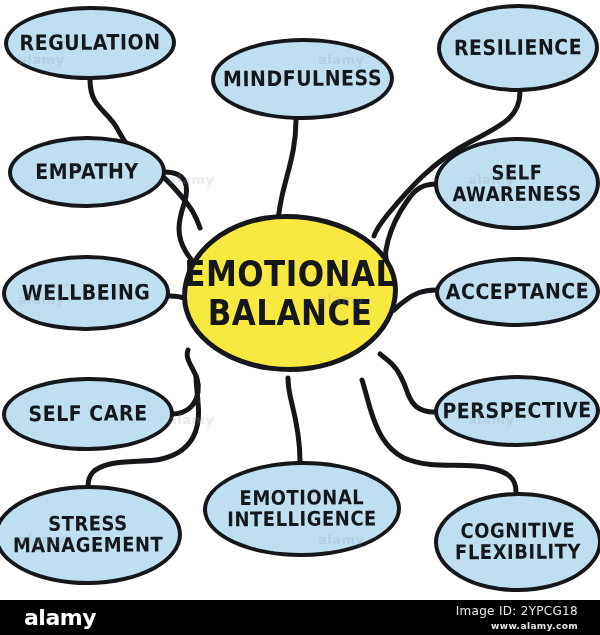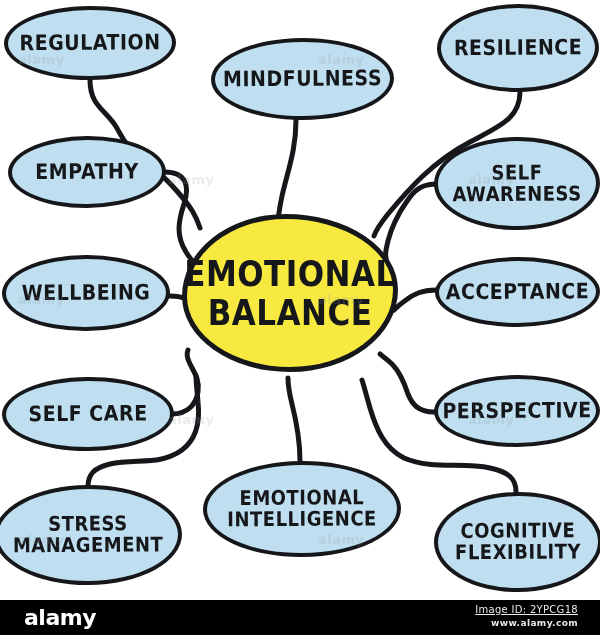--- a/index.html
+++ b/index.html
@@ -129,24 +129,23 @@
   }
   #footer-meta {
     position: absolute;
     right: 22px;
     top: 4px;
     text-align: right;
     color: #e8e8e8;
   }
   #image-id {
     display: block;
-    font-size: 10px;
+    font-size: 12px;
     font-family: "DejaVu Sans", sans-serif;
     letter-spacing: 0.3px;
-    text-decoration: underline;
   }
   #alamy-url {
     display: block;
     font-size: 9px;
     font-weight: 700;
     font-family: "DejaVu Sans", sans-serif;
     letter-spacing: 0.4px;
     margin-top: 3px;
   }
 </style>

